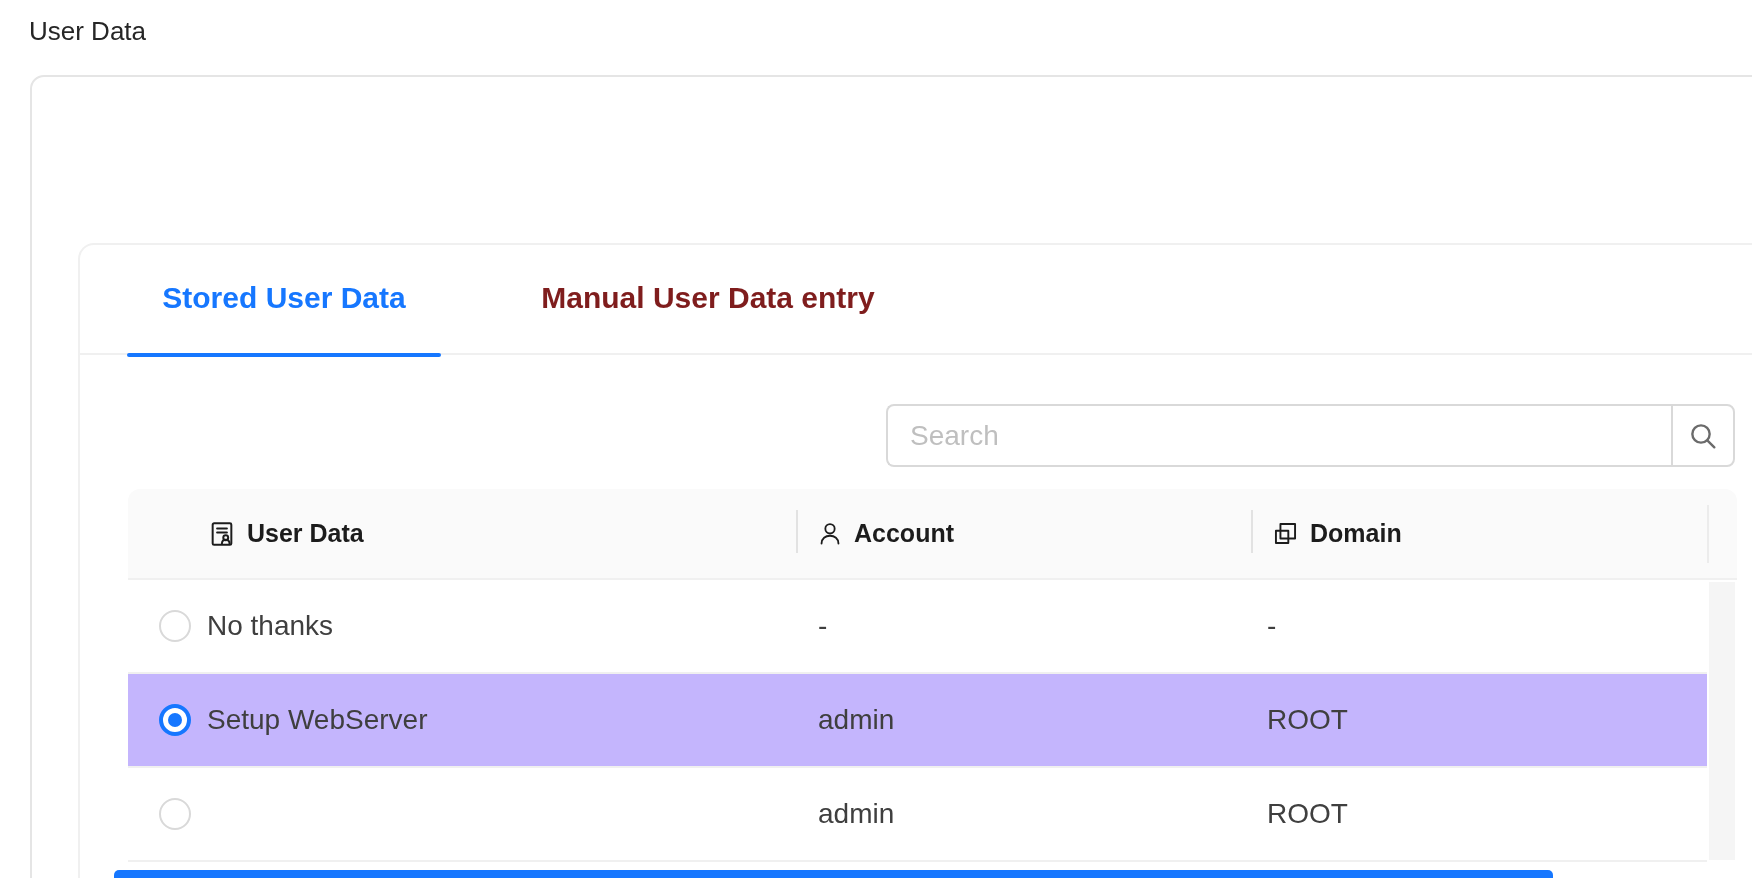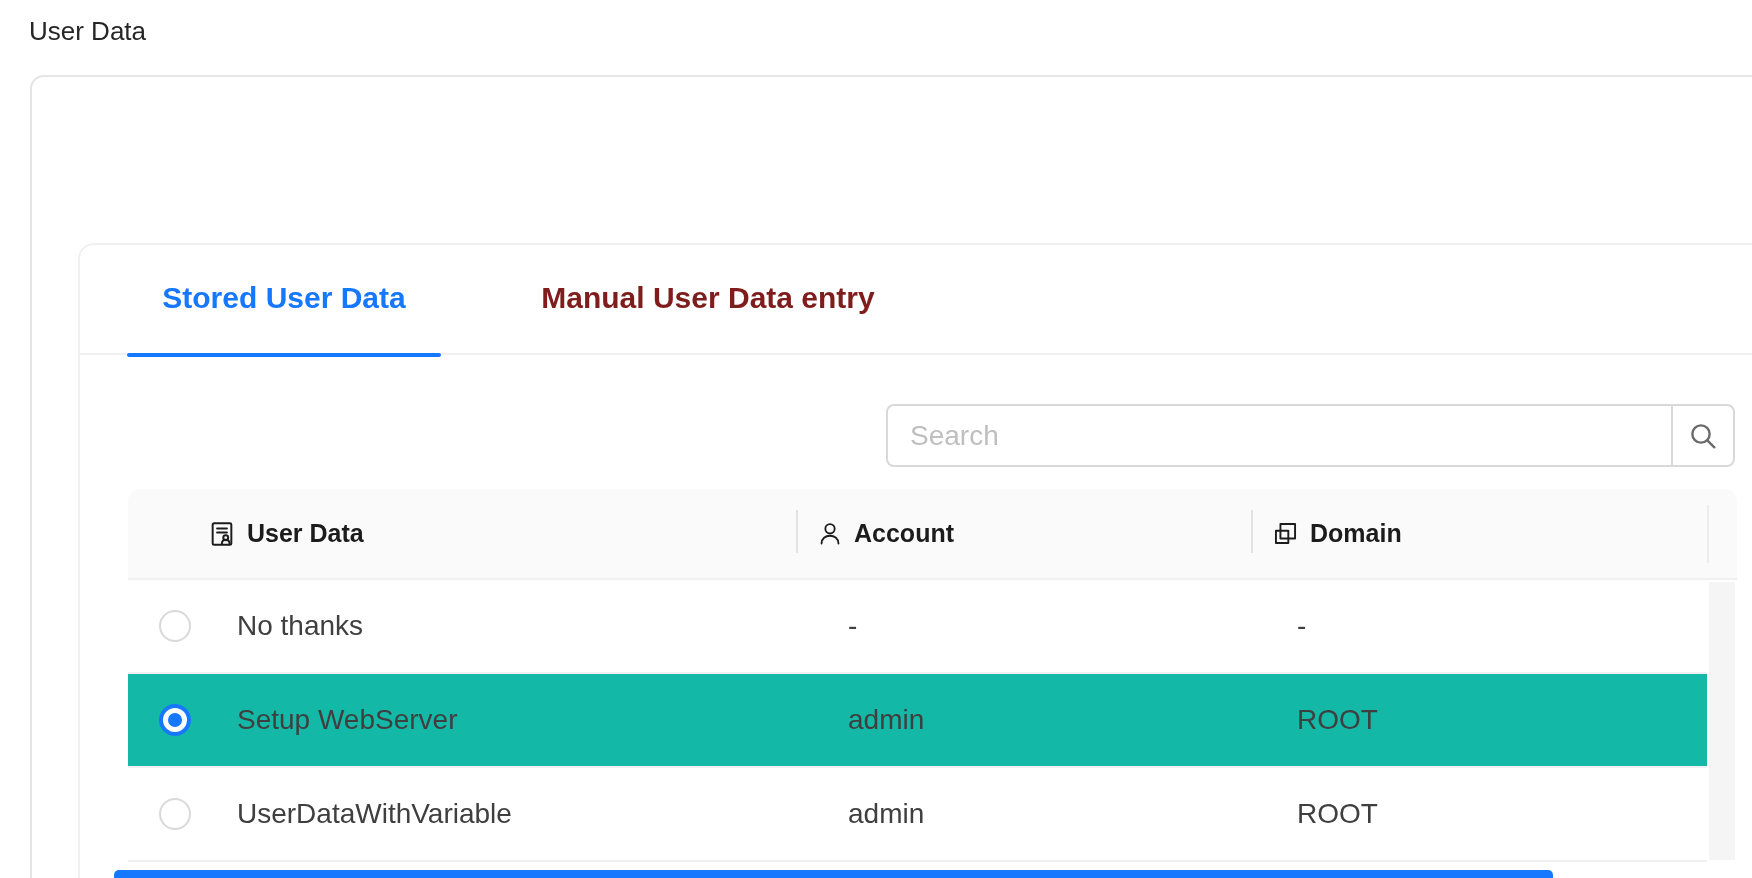--- a/index.html
+++ b/index.html
@@ -43,23 +43,23 @@
   .th-domain   { left:1144px;justify-content:flex-end; }
   .th .h-icon { margin-right:11px; display:flex; align-items:center; }
   .col-sep { position:absolute; top:21px; width:2px; height:43px; background:#e2e2e2; }
   .sep-1 { left:668px; } .sep-2 { left:1123px; }
   .thead-scroll-cell { position:absolute; right:0; top:16px; width:30px; height:58px;
     border-left:2px solid #ececec; }
 
   .tbody { left:128px; top:580px; width:1579px; }
   .t-row { position:relative; width:1579px; height:94px; background:#fff;
     border-bottom:2px solid #f0f0f0; cursor:pointer; }
-  .t-row.selected { background:#14b8a6; }
+  .t-row.selected { background:#c4b5fd; }
   .cell { position:absolute; top:0; height:92px; display:flex; align-items:center;
-    font-size:28px; color:#3f3f3f;margin-left:30px; }
+    font-size:28px; color:#3f3f3f; }
   .cell-name    { left:79px; }
   .cell-account { left:690px; }
   .cell-domain  { left:1139px; }
 
   .radio-wrap { position:absolute; left:15px; top:0; width:64px; height:92px;
     display:flex; align-items:center; justify-content:center; }
   .radio { position:relative; width:32px; height:32px; border:2px solid #d9d9d9;
     border-radius:50%; background:#fff; }
   .radio.checked { border:4px solid #1677ff; }
   .radio.checked::after { content:""; position:absolute; inset:5px;
@@ -154,21 +154,20 @@
     </div>
     <div class="cell cell-name">Setup WebServer</div>
     <div class="cell cell-account">admin</div>
     <div class="cell cell-domain">ROOT</div>
   </div>
 
   <div class="t-row">
     <div class="radio-wrap">
       <div class="radio"></div>
     </div>
-    <div class="cell cell-name">UserDataWithVariable</div>
     <div class="cell cell-account">admin</div>
     <div class="cell cell-domain">ROOT</div>
   </div>
 
 </div>
 
 <div class="abs v-scroll-track"></div>
 <div class="abs h-scroll-thumb"></div>
 
 </body></html>

